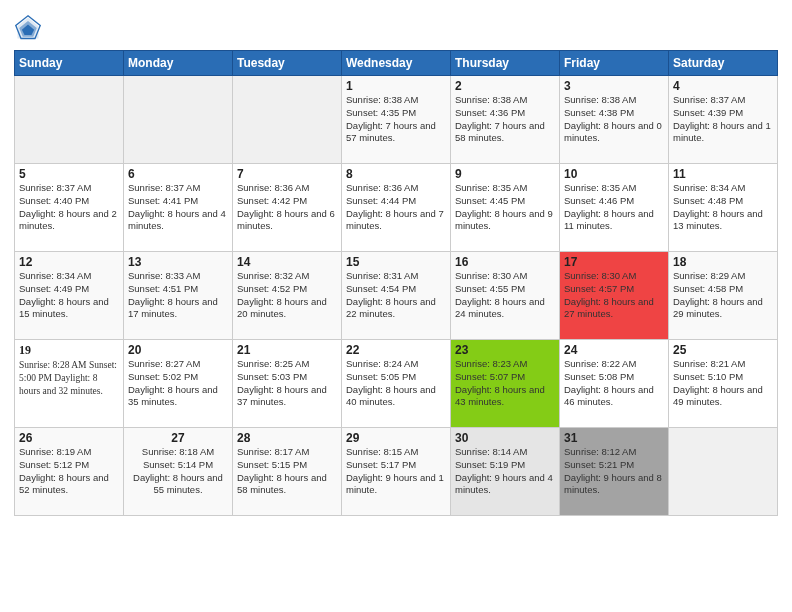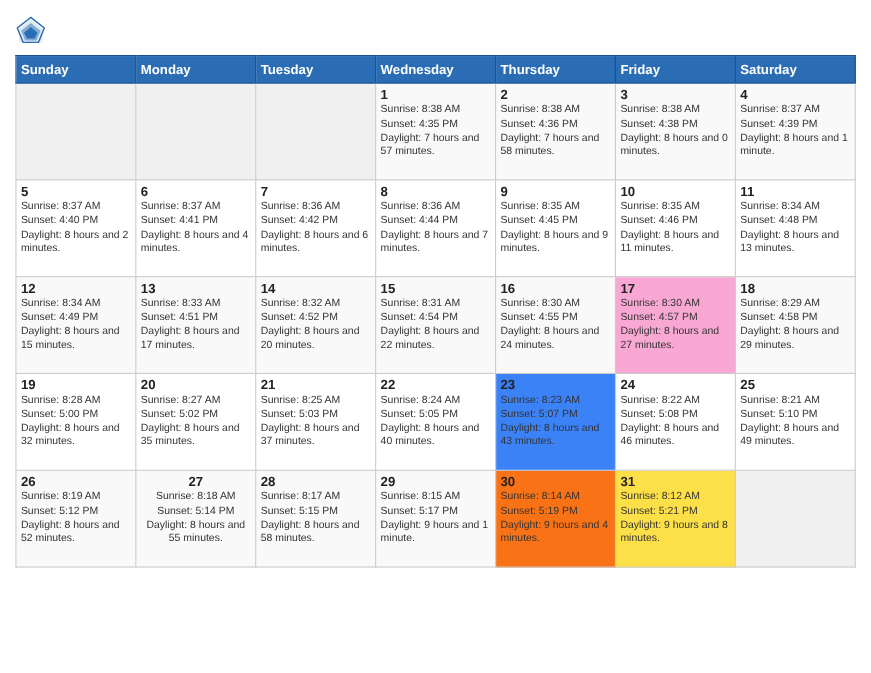--- a/index.html
+++ b/index.html
@@ -255,37 +255,37 @@
 Daylight: 8 hours
 and 22 minutes.</div>
           </td>
           <td style="background: rgb(249, 249, 249);">
             <span class="day-num">16</span>
             <div class="day-info">Sunrise: 8:30 AM
 Sunset: 4:55 PM
 Daylight: 8 hours
 and 24 minutes.</div>
           </td>
-          <td style="background: #f9a8d4;">
+          <td style="background: #ef4444;">
             <span class="day-num">17</span>
             <div class="day-info">Sunrise: 8:30 AM
 Sunset: 4:57 PM
 Daylight: 8 hours
 and 27 minutes.</div>
           </td>
           <td style="background: rgb(249, 249, 249);">
             <span class="day-num">18</span>
             <div class="day-info">Sunrise: 8:29 AM
 Sunset: 4:58 PM
 Daylight: 8 hours
 and 29 minutes.</div>
           </td>
         </tr>
         <tr>
-          <td style="background: rgb(255, 255, 255);">
+          <td style="background: rgb(255, 255, 255); font-family: Liberation Serif, serif;">
             <span class="day-num">19</span>
             <div class="day-info">Sunrise: 8:28 AM
 Sunset: 5:00 PM
 Daylight: 8 hours
 and 32 minutes.</div>
           </td>
           <td style="background: rgb(255, 255, 255);">
             <span class="day-num">20</span>
             <div class="day-info">Sunrise: 8:27 AM
 Sunset: 5:02 PM
@@ -299,21 +299,21 @@
 Daylight: 8 hours
 and 37 minutes.</div>
           </td>
           <td style="background: rgb(255, 255, 255);">
             <span class="day-num">22</span>
             <div class="day-info">Sunrise: 8:24 AM
 Sunset: 5:05 PM
 Daylight: 8 hours
 and 40 minutes.</div>
           </td>
-          <td style="background: #3b82f6;">
+          <td style="background: #84cc16;">
             <span class="day-num">23</span>
             <div class="day-info">Sunrise: 8:23 AM
 Sunset: 5:07 PM
 Daylight: 8 hours
 and 43 minutes.</div>
           </td>
           <td style="background: rgb(255, 255, 255);">
             <span class="day-num">24</span>
             <div class="day-info">Sunrise: 8:22 AM
 Sunset: 5:08 PM
@@ -350,28 +350,28 @@
 Daylight: 8 hours
 and 58 minutes.</div>
           </td>
           <td style="background: rgb(249, 249, 249); margin-top: 40px;">
             <span class="day-num">29</span>
             <div class="day-info">Sunrise: 8:15 AM
 Sunset: 5:17 PM
 Daylight: 9 hours
 and 1 minute.</div>
           </td>
-          <td style="background: #f97316;">
+          <td style="background: #e5e5e5;">
             <span class="day-num">30</span>
             <div class="day-info">Sunrise: 8:14 AM
 Sunset: 5:19 PM
 Daylight: 9 hours
 and 4 minutes.</div>
           </td>
-          <td style="background: #fde047; margin-left: 16px;">
+          <td style="background: #a3a3a3; margin-left: 16px;">
             <span class="day-num">31</span>
             <div class="day-info">Sunrise: 8:12 AM
 Sunset: 5:21 PM
 Daylight: 9 hours
 and 8 minutes.</div>
           </td>
           <td class="empty-cell"></td>
         </tr>
       </tbody>
   </table>

